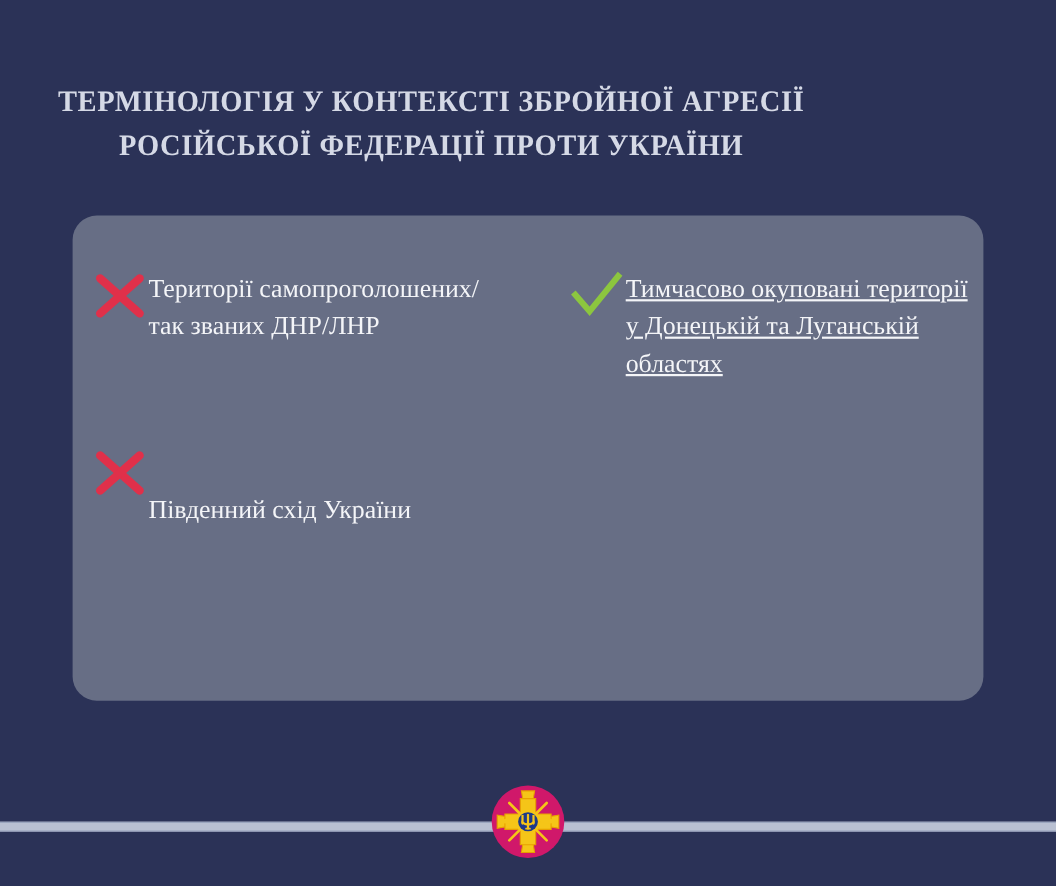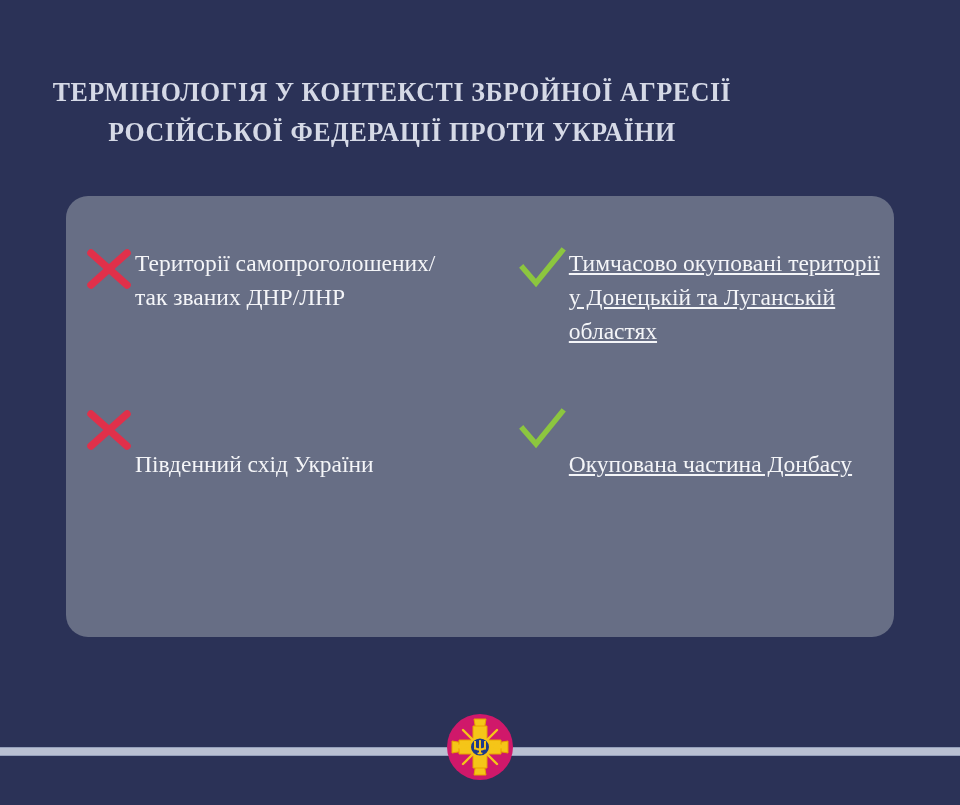--- a/index.html
+++ b/index.html
@@ -153,28 +153,20 @@
         <span class="mark">
           <svg width="52" height="46" viewBox="0 0 52 46" xmlns="http://www.w3.org/2000/svg">
             <g stroke="#e0304a" stroke-width="7.5" stroke-linecap="round">
               <line x1="8" y1="7" x2="44" y2="39"></line>
               <line x1="44" y1="7" x2="8" y2="39"></line>
             </g>
           </svg>
         </span>
         <span class="item-text">Південний схід України</span>
       </div>
-      <div class="cell cell-right">
-        <span class="mark">
-          <svg width="52" height="46" viewBox="0 0 52 46" xmlns="http://www.w3.org/2000/svg">
-            <path d="M6 22 L19 37 L45 5" fill="none" stroke="#8cc63f" stroke-width="5.5" stroke-linecap="square" stroke-linejoin="miter"></path>
-          </svg>
-        </span>
-        <span class="item-text">Окупована частина Донбасу</span>
-      </div>
     </div>
 
 
   </div>
 </div>
 
 <div class="footer-band"></div>
 
 <div class="emblem">
   <svg width="68" height="68" viewBox="0 0 68 68" xmlns="http://www.w3.org/2000/svg">

